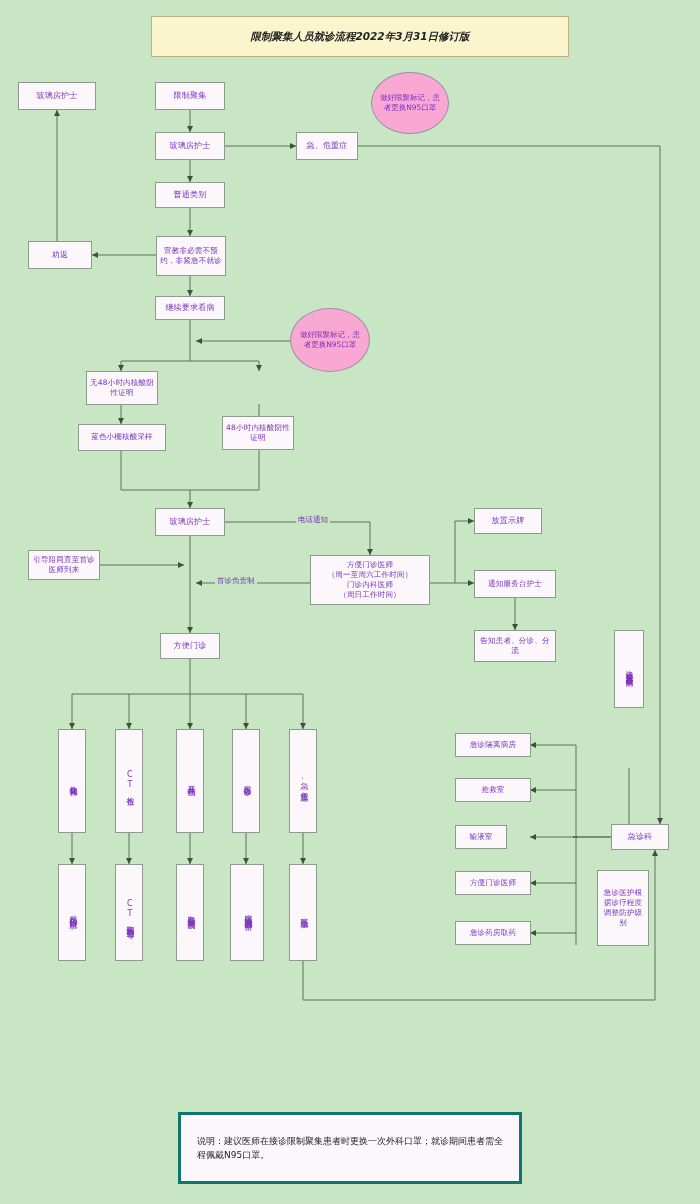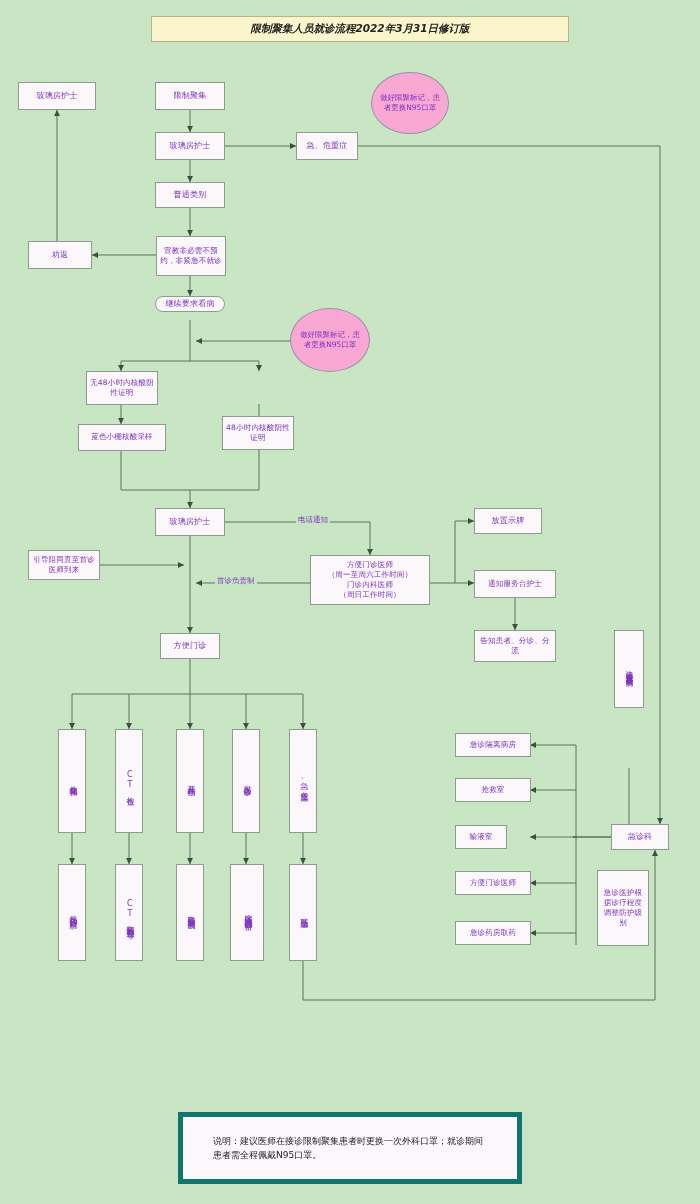--- a/index.html
+++ b/index.html
@@ -47,25 +47,25 @@
     display:flex;align-items:center;justify-content:center;
     color:#222;
     font-style:italic;
     font-weight:bold;
     font-size:10.5px;
   }
   .note-box{
     position:absolute;
     box-sizing:border-box;
     background:#fbf7fb;
-    border:5px solid #0f766e;
+    border:3px solid #0f766e;
     color:#1b1b1b;
     font-size:9px;
     line-height:1.6;
-    padding:14px 30px;
+    padding:14px 16px;
     text-align:left;
     display:flex;align-items:center;
   }
   .vert{
     writing-mode:vertical-rl;
     text-orientation:upright;
     letter-spacing:1px;
   }
   .edge-label{
     position:absolute;
@@ -166,39 +166,39 @@
       <path d="M576,745 L530,745" marker-end="url(#ah)"></path>
       <path d="M576,790 L530,790" marker-end="url(#ah)"></path>
       <path d="M576,837 L530,837" marker-end="url(#ah)"></path>
       <path d="M576,883 L530,883" marker-end="url(#ah)"></path>
       <path d="M576,933 L530,933" marker-end="url(#ah)"></path>
 
       <path d="M629,768 L629,824"></path>
     </g>
   </svg>
 
-  <div class="title-box" style="left:151px;top:16px;width:418px;height:26px;">限制聚集人员就诊流程2022年3月31日修订版</div>
+  <div class="title-box" style="left:151px;top:16px;width:418px;height:41px;">限制聚集人员就诊流程2022年3月31日修订版</div>
 
   <div class="node" style="left:18px;top:82px;width:78px;height:28px;">玻璃房护士</div>
 
   <div class="node" style="left:155px;top:82px;width:70px;height:28px;">限制聚集</div>
 
   <div class="ellipse" style="left:371px;top:72px;width:78px;height:62px;">做好限聚标记，患者更换N95口罩</div>
 
   <div class="node" style="left:155px;top:132px;width:70px;height:28px;">玻璃房护士</div>
 
   <div class="node" style="left:296px;top:132px;width:62px;height:28px;">急、危重症</div>
 
   <div class="node" style="left:155px;top:182px;width:70px;height:26px;">普通类别</div>
 
   <div class="node" style="left:28px;top:241px;width:64px;height:28px;">劝返</div>
 
   <div class="node small" style="left:156px;top:236px;width:70px;height:40px;">宣教非必需不预约，非紧急不就诊</div>
 
-  <div class="node" style="left:155px;top:296px;width:70px;height:16px;border-radius:11px;">继续要求看病</div>
+  <div class="node" style="left:155px;top:296px;width:70px;height:24px;">继续要求看病</div>
 
   <div class="ellipse" style="left:290px;top:308px;width:80px;height:64px;">做好限聚标记，患者更换N95口罩</div>
 
   <div class="node small" style="left:86px;top:371px;width:72px;height:34px;">无48小时内核酸阴性证明</div>
 
   <div class="node small" style="left:222px;top:371px;width:72px;height:34px;margin-top:45px;">48小时内核酸阴性证明</div>
 
   <div class="node small" style="left:78px;top:424px;width:88px;height:27px;">蓝色小棚核酸采样</div>
 
   <div class="node" style="left:155px;top:508px;width:70px;height:28px;">玻璃房护士</div>

